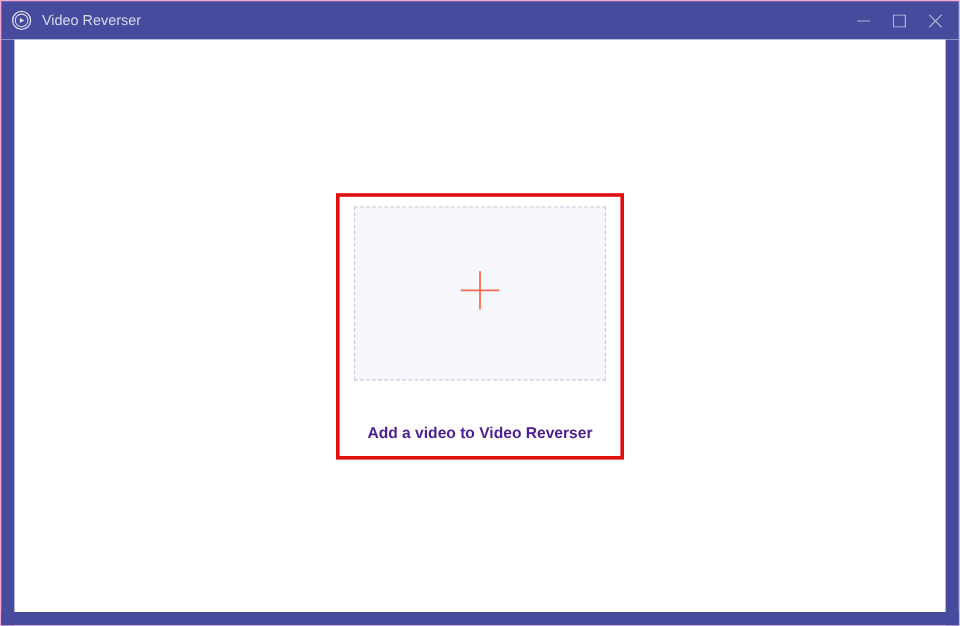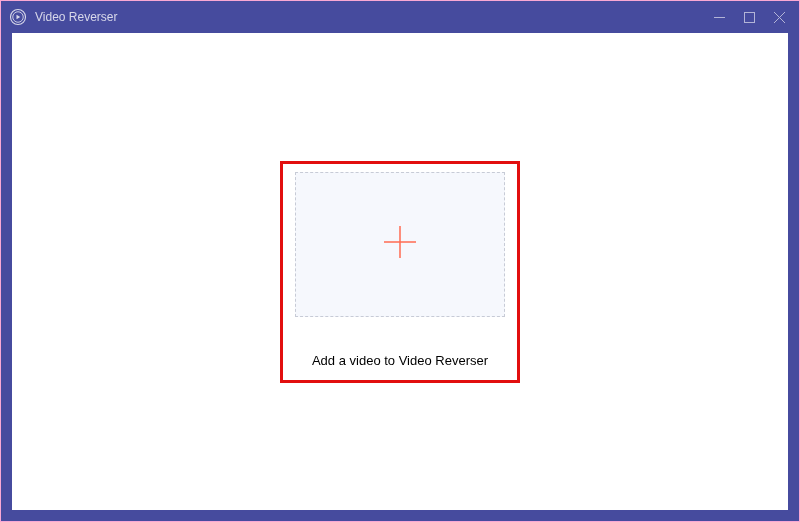--- a/index.html
+++ b/index.html
@@ -98,21 +98,22 @@
     .plus-icon svg {
       width: 38px;
       height: 38px;
       stroke: #ff6b50;
       stroke-width: 1.5;
       fill: none;
     }
     .drop-label {
       margin-top: 36px;
       font-size: 13px;
-      color: #000000;
+      color: #4c1d95;
+      font-weight: bold;
     }
   </style>
 </head>
 <body>
 
 <div class="window">
   <div class="titlebar">
     <span class="app-icon">
       <svg viewBox="0 0 24 24">
         <circle cx="12" cy="12" r="10" fill="none" stroke="#d8d8ea" stroke-width="1.5"></circle>

